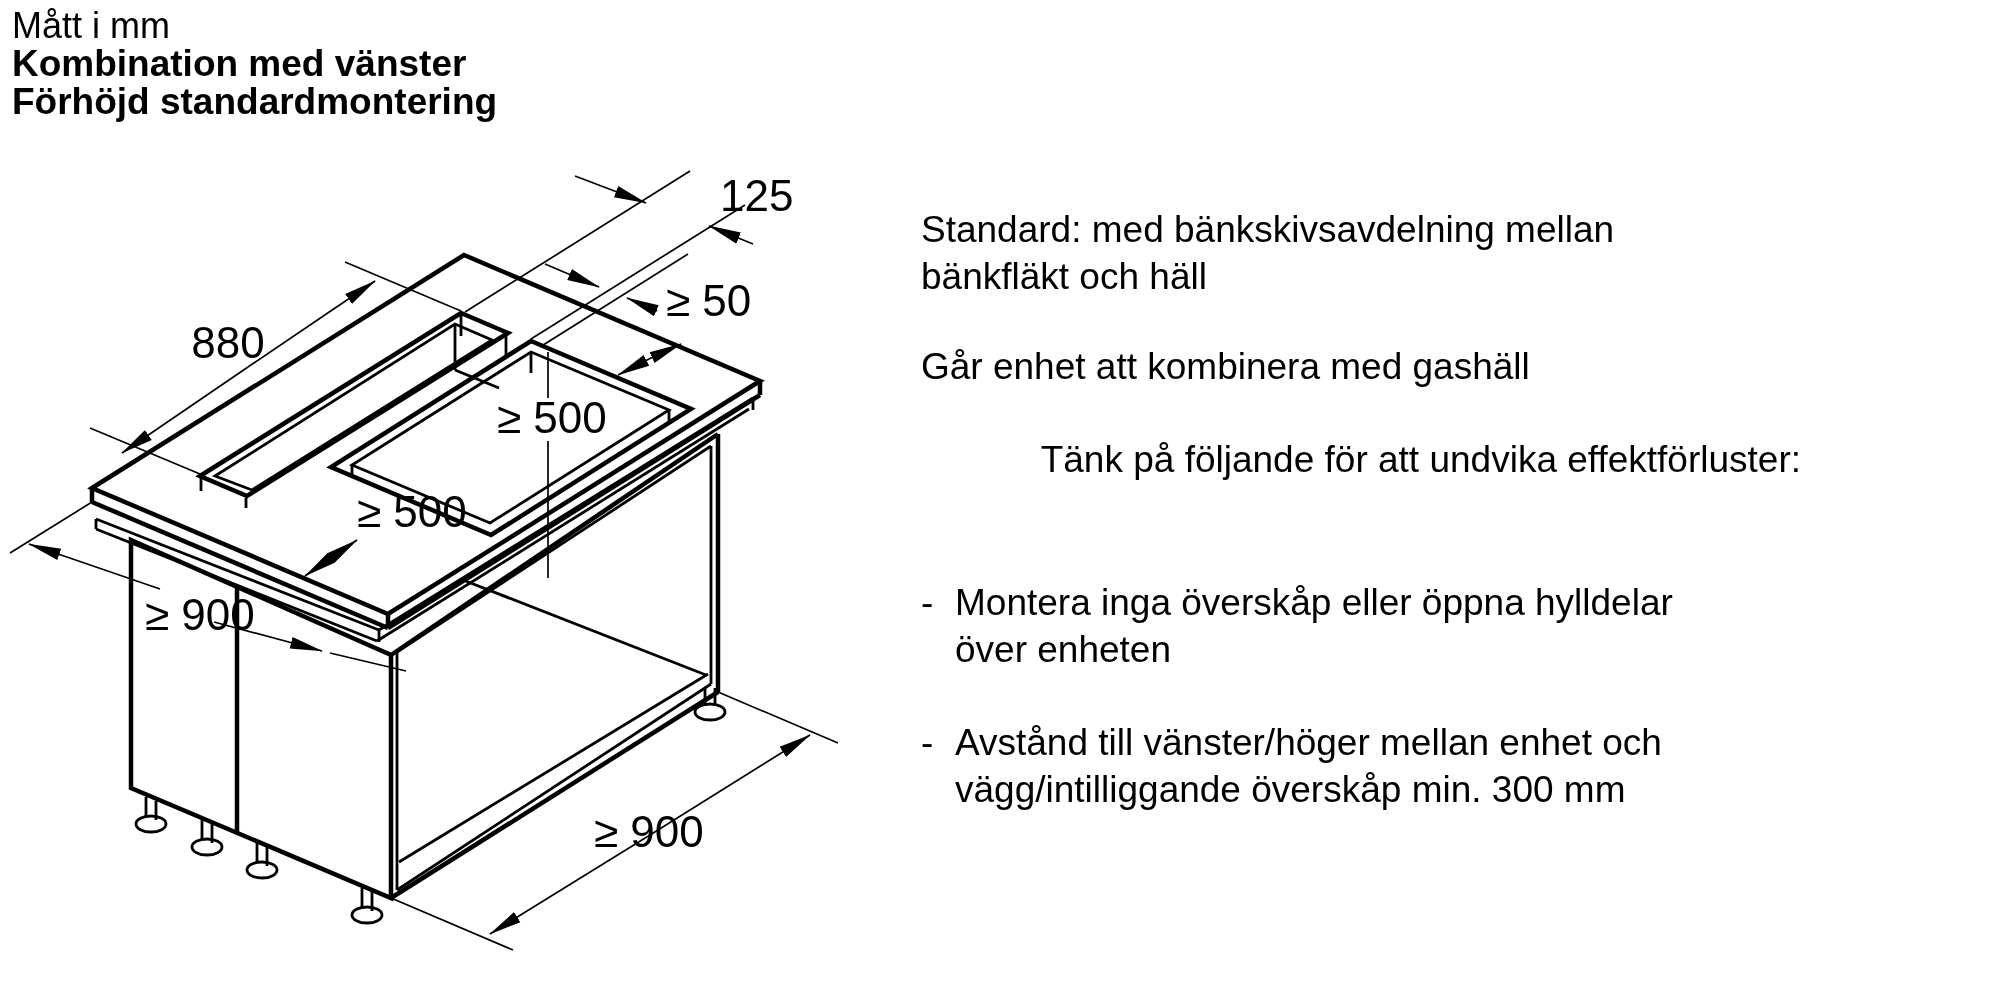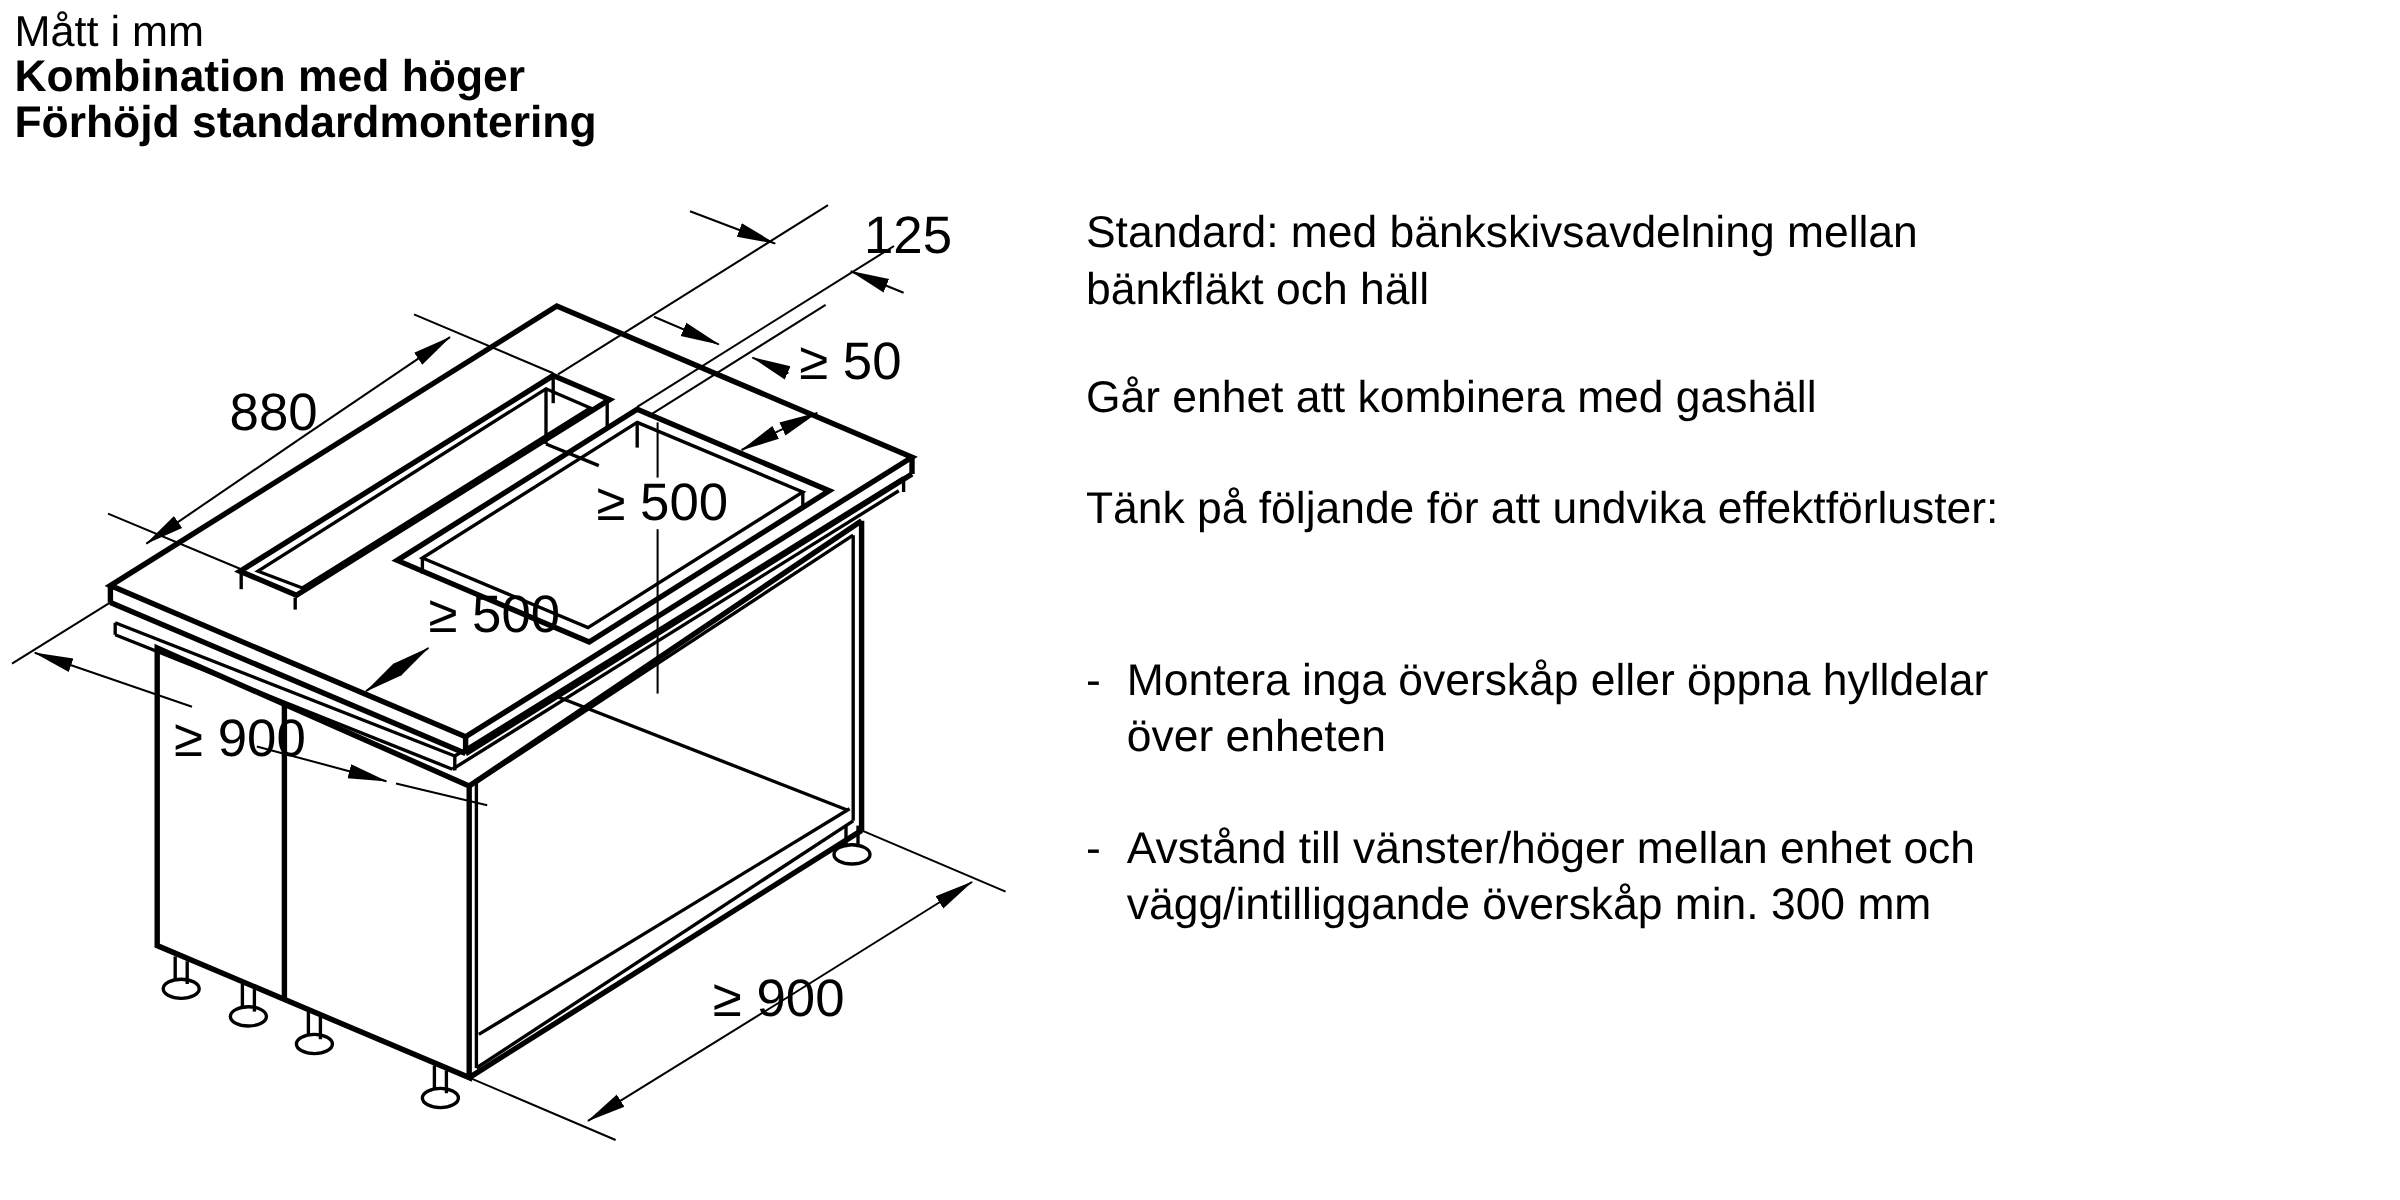--- a/index.html
+++ b/index.html
@@ -5,41 +5,41 @@
   html,body{margin:0;padding:0;}
   body{
     width:2000px;height:1000px;background:#ffffff;color:#000;
     font-family:"Liberation Sans", sans-serif;
     position:relative;overflow:hidden;
   }
   .hdr{position:absolute;left:12px;top:7px;line-height:38px;font-size:36px;}
   .hdr .h1{font-weight:400;}
   .hdr .h2,.hdr .h3{font-weight:700;font-size:37px;}
   .notes{position:absolute;left:905px;top:0;width:900px;font-size:37px;line-height:47px;}
-  .notes .para{position:absolute;left:0;width:820px;}
+  .notes .para{position:absolute;left:16px;width:820px;margin-top:36px;}
   .p1{top:170px;}
   .p2{top:307px;}
-  .p3{top:400px;width:880px !important;}
+  .p3{top:400px;width:880px !important;text-align:right;}
   .b1{top:543px;}
   .b2{top:683px;}
   .bullet{display:flex;}
   .bullet .dash{width:34px;flex:0 0 34px;}
   .bullet .btxt{width:790px;}
   svg{position:absolute;left:0;top:0;}
   svg .bold{stroke:#000;stroke-width:4.5;fill:none;stroke-linejoin:miter;}
   svg .med{stroke:#000;stroke-width:2.8;fill:none;}
   svg .thin{stroke:#000;stroke-width:1.7;fill:none;}
   svg .dimtxt{font-family:"Liberation Sans",sans-serif;font-size:44px;fill:#000;}
 </style>
 </head>
 <body>
 
 <div class="hdr">
   <div class="h1">Mått i mm</div>
-  <div class="h2">Kombination med höger</div>
+  <div class="h2">Kombination med vänster</div>
   <div class="h3">Förhöjd standardmontering</div>
 </div>
 
 <svg width="880" height="1000" viewBox="0 0 880 1000">
   <defs>
     <marker id="ah" markerUnits="userSpaceOnUse" markerWidth="36" markerHeight="16" refX="32" refY="7" orient="auto">
       <path d="M0,1 L33,7 L0,13 z" fill="#000"></path>
     </marker>
   </defs>
 

